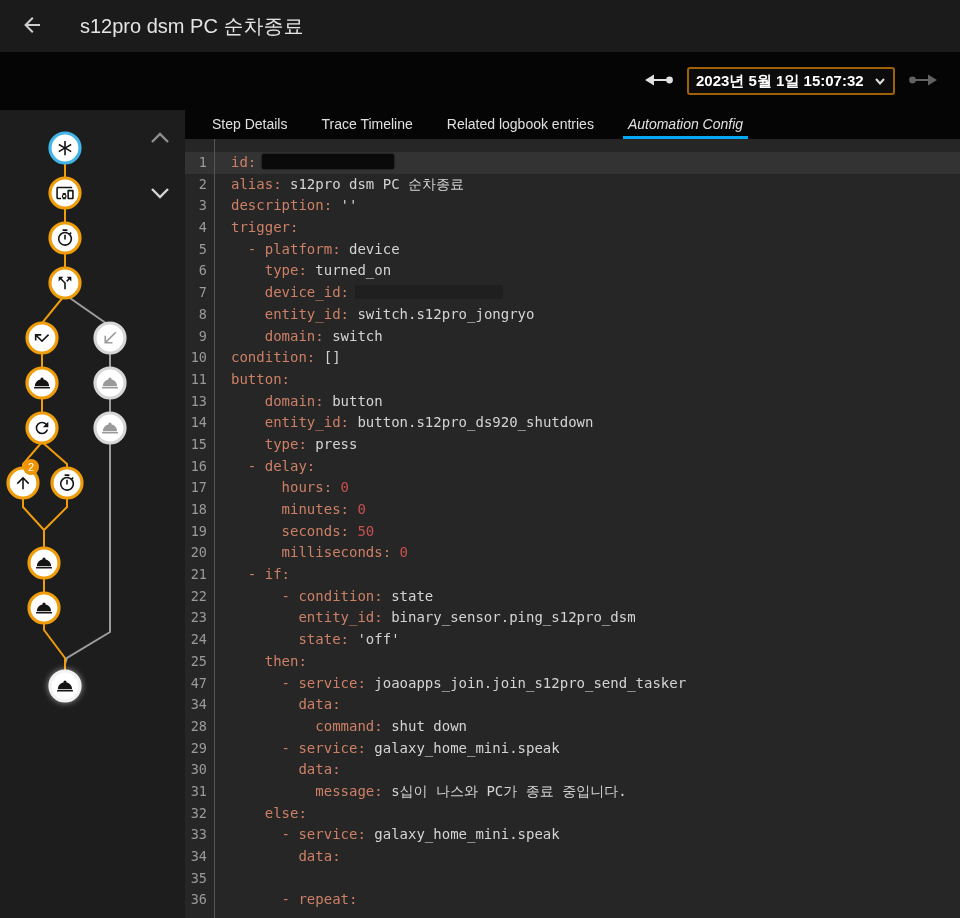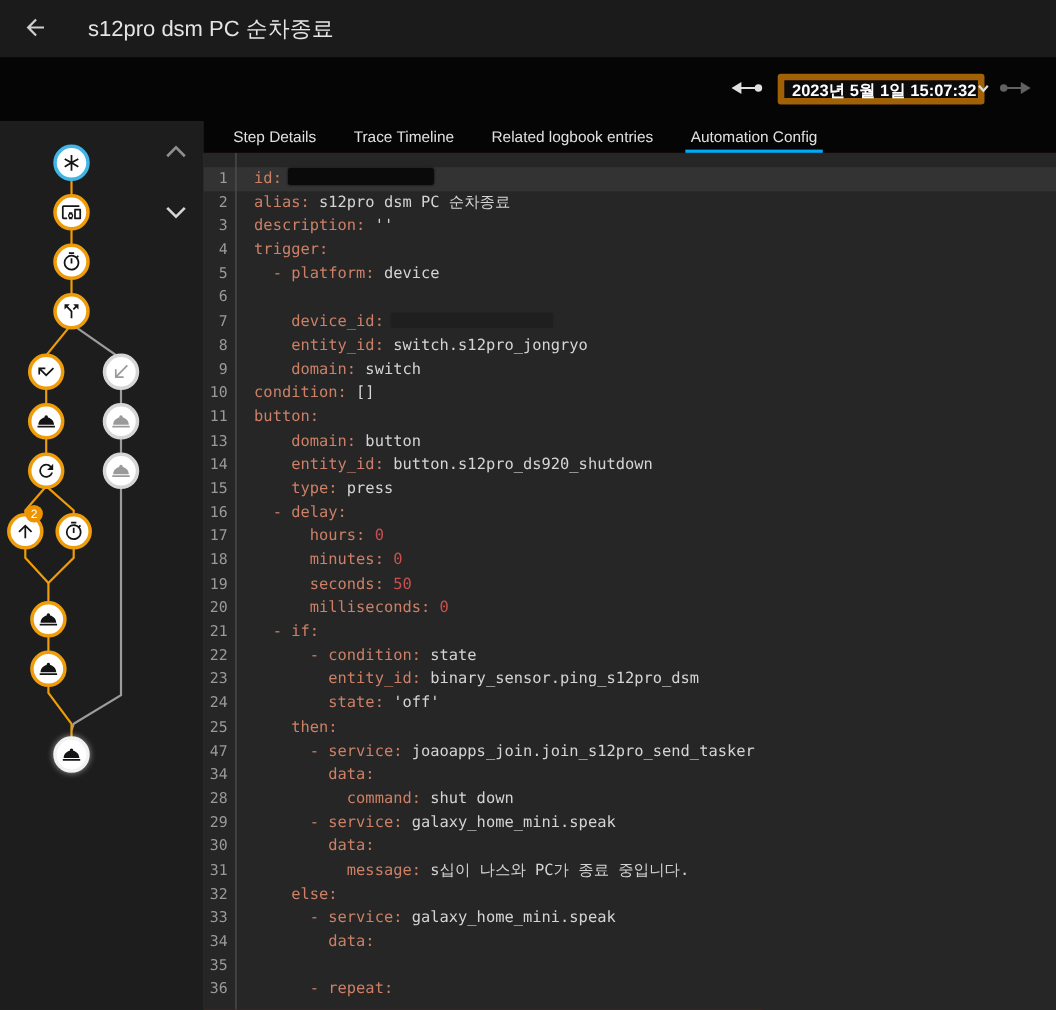--- a/index.html
+++ b/index.html
@@ -12,43 +12,43 @@
                 background:#1b1b1b; display:flex; align-items:center; }
   #back-btn { margin-left:14px; width:36px; height:36px; border:none; background:transparent;
               display:flex; align-items:center; justify-content:center; cursor:pointer; }
   #page-title { margin-left:30px; font-size:20px; color:#e4e4e4; font-weight:400; }
 
   
   #run-band { position:absolute; left:0; top:52px; width:960px; height:58px; background:#050505; }
   #run-controls { position:absolute; right:20px; top:15px; display:flex; align-items:center; gap:11px; }
   .ray-btn { width:34px; height:28px; background:transparent; border:none; display:flex;
              align-items:center; justify-content:center; cursor:pointer; }
-  #run-picker { width:188px; height:28px; border:6px solid #a16207; border-radius:3px;
-                background:#0c0c0c; color:#ffffff; display:flex; align-items:flex-start;
+  #run-picker { width:208px; height:28px; border:2px solid #a16207; border-radius:3px;
+                background:#0c0c0c; color:#ffffff; display:flex; align-items:center;
                 justify-content:space-between; padding:0 7px; font-size:15px; font-weight:bold;
                 cursor:pointer; white-space:nowrap; }
 
   
   #content { position:absolute; left:0; top:110px; width:960px; height:808px; }
 
   
   #sidebar { position:absolute; left:0; top:0; width:185px; height:808px; background:#1d1d1d; }
   #graph-svg { position:absolute; left:0; top:0; }
   .nav-chevron { position:absolute; left:146px; width:28px; height:26px; background:transparent;
                  border:none; cursor:pointer; display:flex; align-items:center; justify-content:center; }
   #chev-up { top:16px; }
   #chev-down { top:71px; }
 
   
   #main { position:absolute; left:185px; top:0; width:775px; height:808px; background:#7f1d1d; }
   #tabbar { height:29px; background:#050505; display:flex; align-items:stretch; padding-left:10px; }
   .tab { margin:0 12px; padding:2px 5px 0 5px; display:flex; align-items:center; font-size:14px;
          color:#e0e0e0; border:none; background:transparent; cursor:pointer;
          border-bottom:3px solid transparent; white-space:nowrap; }
-  .tab.active { border-bottom-color:#03a9f4; }
+  .tab.active { border-bottom-color:#03a9f4;font-style:italic; }
 
   
   #code { position:absolute; left:0; top:29px; width:775px; height:779px; overflow:hidden;
           padding-top:13px; font-family:"DejaVu Sans Mono", monospace; font-size:14px;
           background:#262626; }
   #gutter-line { position:absolute; left:29px; top:0; bottom:0; width:1px; background:#565656; }
   .crow { display:flex; height:21.7px; line-height:21.7px; }
   .crow.hl { background:#333333; }
   .lnum { flex:none; width:29px; padding-right:7px; text-align:right; color:#9a9a9a;
           font-size:13.5px; }
@@ -223,20 +223,21 @@
             <div class="crow">
               <span class="lnum">4</span>
               <span class="ctext"><span class="tok-k">trigger:</span></span>
             </div>
             <div class="crow">
               <span class="lnum">5</span>
               <span class="ctext"><span class="tok-k">  - platform:</span><span class="tok-v"> device</span></span>
             </div>
             <div class="crow">
               <span class="lnum">6</span>
+              <span class="ctext"><span class="tok-k">    type:</span><span class="tok-v"> turned_on</span></span>
             </div>
             <div class="crow">
               <span class="lnum">7</span>
               <span class="ctext"><span class="tok-k">    device_id:</span><span class="redact faint"></span></span>
             </div>
             <div class="crow">
               <span class="lnum">8</span>
               <span class="ctext"><span class="tok-k">    entity_id:</span><span class="tok-v"> switch.s12pro_jongryo</span></span>
             </div>
             <div class="crow">

